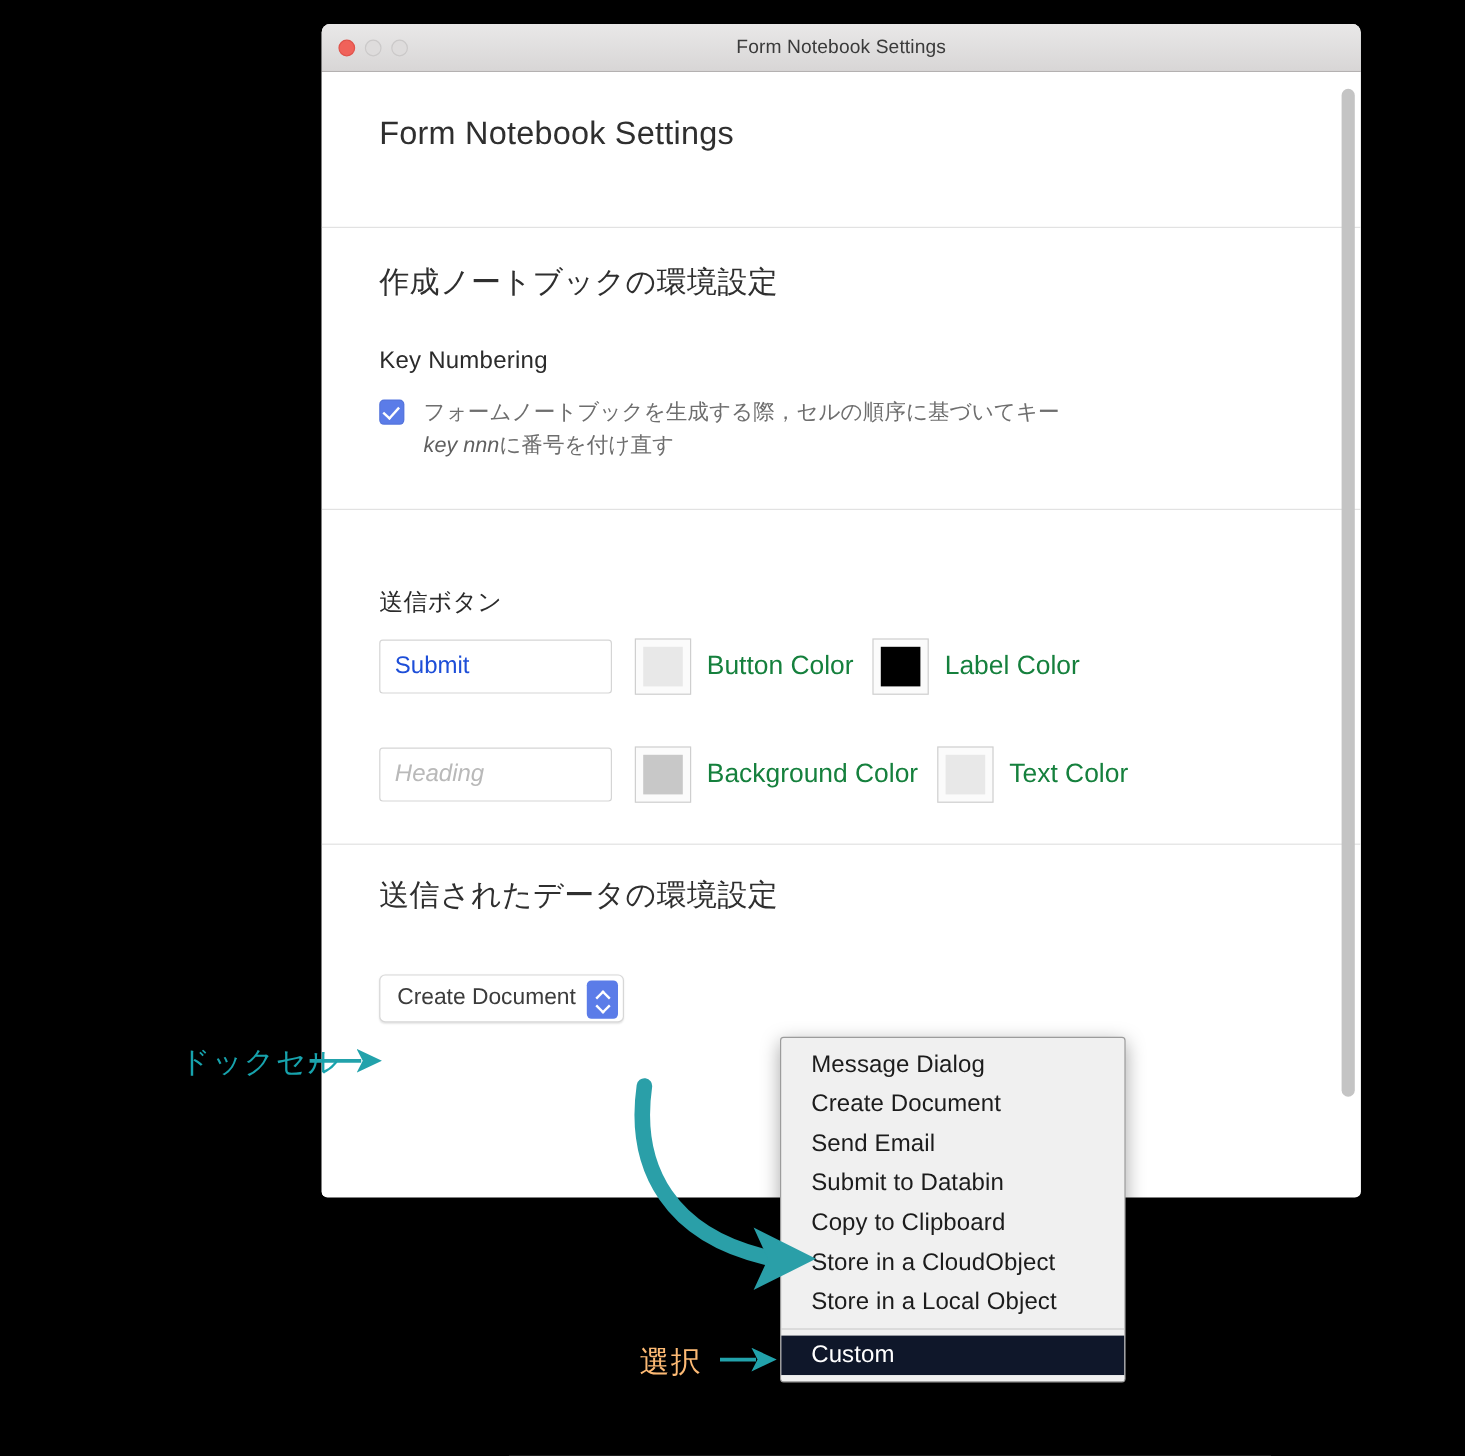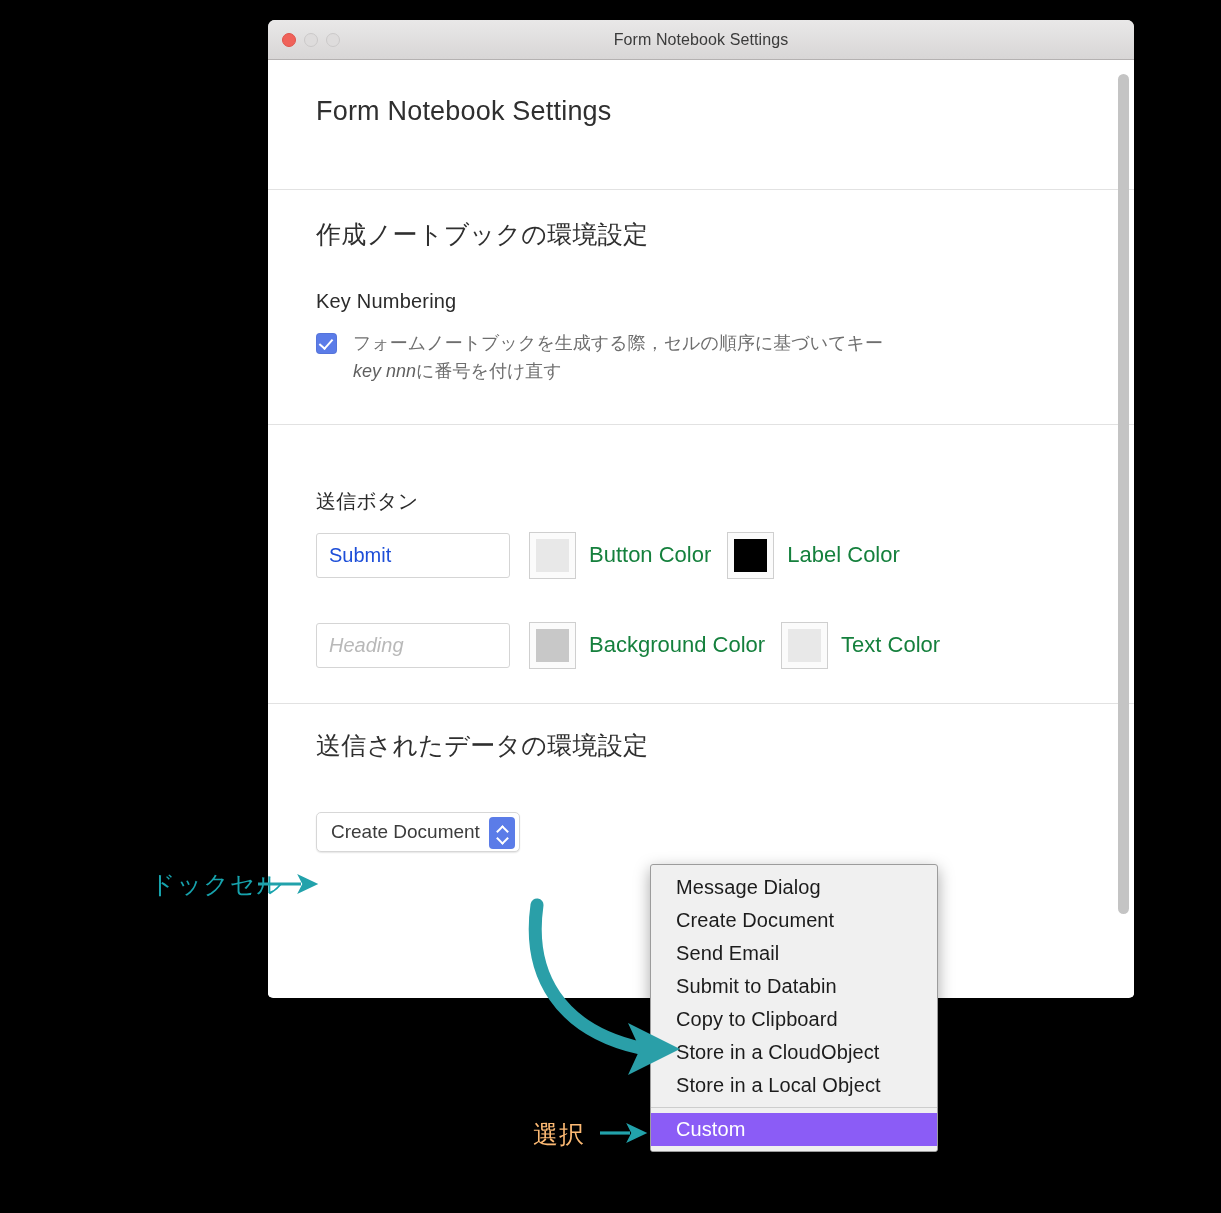--- a/index.html
+++ b/index.html
@@ -395,21 +395,21 @@
 
   <div id="menu">
     <div class="menu-item">Message Dialog</div>
     <div class="menu-item">Create Document</div>
     <div class="menu-item">Send Email</div>
     <div class="menu-item">Submit to Databin</div>
     <div class="menu-item">Copy to Clipboard</div>
     <div class="menu-item">Store in a CloudObject</div>
     <div class="menu-item">Store in a Local Object</div>
     <div class="menu-sep"></div>
-    <div class="menu-item selected" style="background: #8b5cf6;">Custom</div>
+    <div class="menu-item selected" style="background: #0f172a;">Custom</div>
     <div id="menu-bottom-pad"></div>
   </div>
 
   <div class="anno-text" id="anno-click" style="color: rgb(23, 163, 173);">ドックセル</div>
   <div class="anno-text" id="anno-select" style="color: #fdba74;">選択</div>
 
   <svg class="overlay" viewBox="0 0 1221 1213">
     <defs>
       <marker id="ah" markerWidth="7" markerHeight="7" refX="1.2" refY="3.1" orient="auto">
         <path d="M0,0 L6.6,3.1 L0,6.2 L1.6,3.1 Z" fill="#22a2ab"></path>

